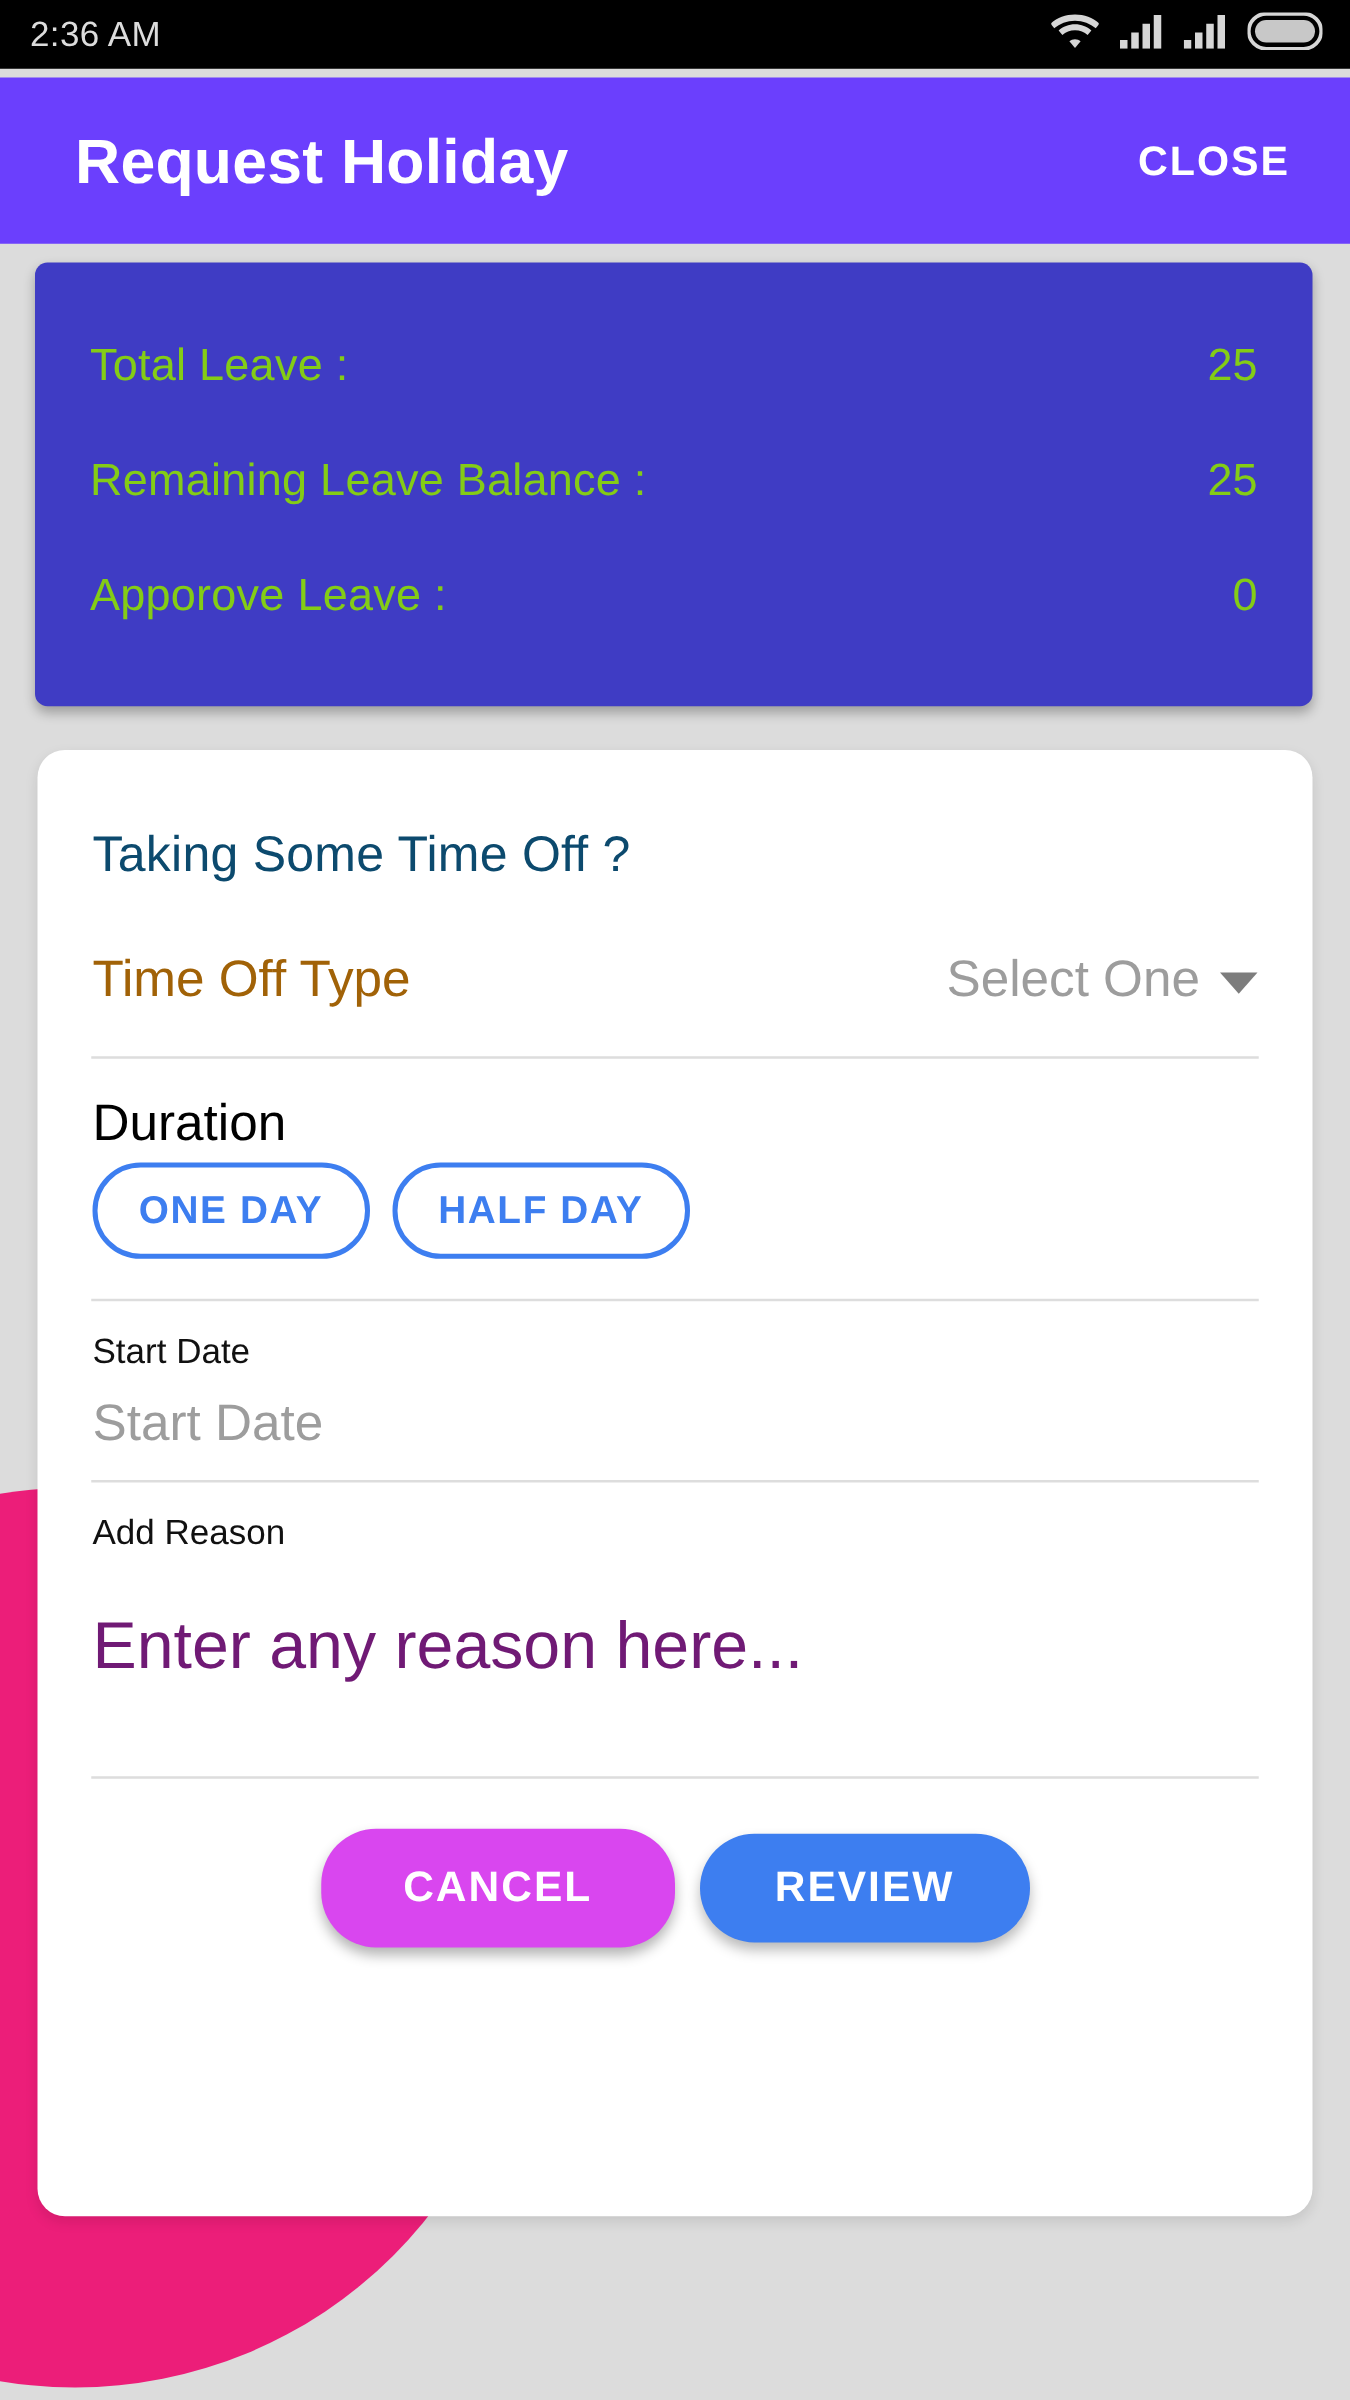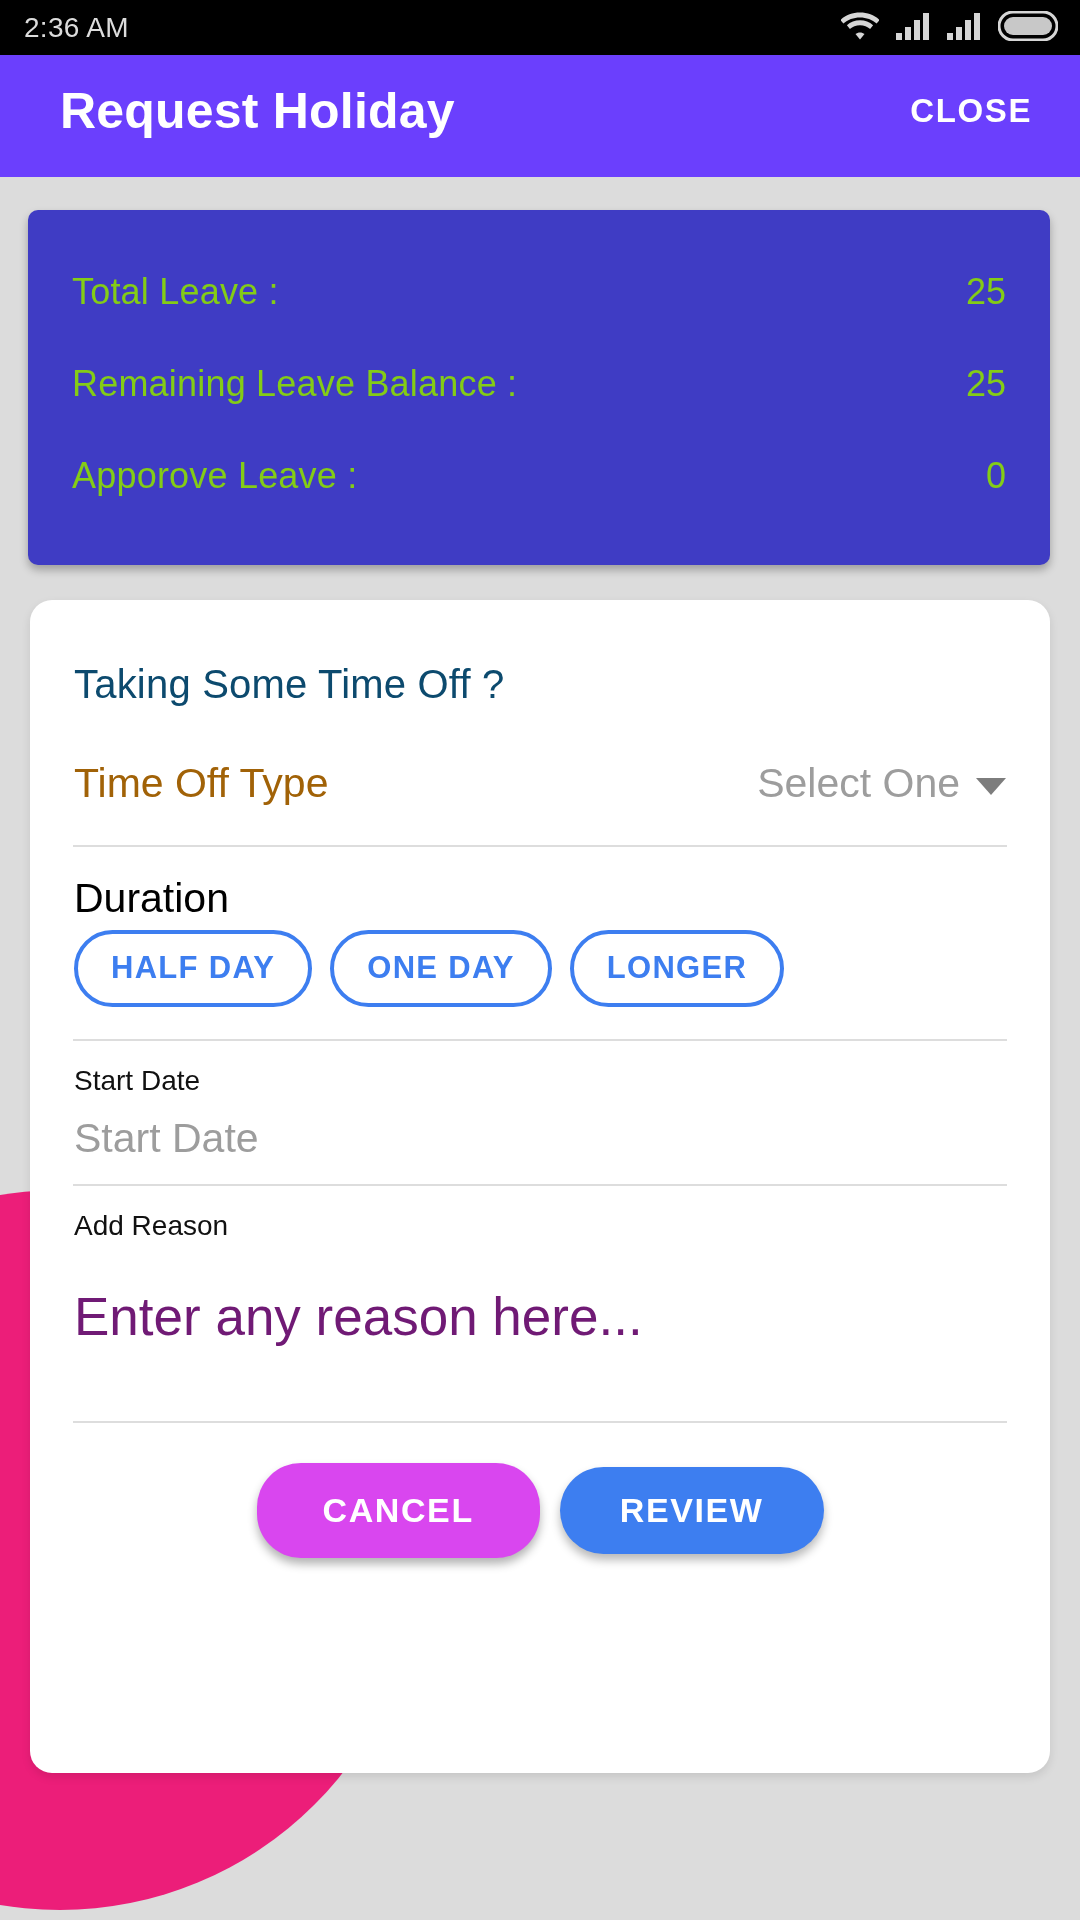--- a/index.html
+++ b/index.html
@@ -27,21 +27,21 @@
     background:#000; color:#d6d6d6;
     display:flex; align-items:center; justify-content:space-between;
     padding:0 22px 0 24px; z-index:40;
   }
   .clock { font-size:28px; letter-spacing:.3px; color:#dcdcdc; }
   .status-icons { display:flex; align-items:center; gap:17px; }
   .ico { display:block; }
 
   
   .appbar {
-    position:absolute; left:0; top:44px; width:1080px; height:133px;
+    position:absolute; left:0; top:62px; width:1080px; height:133px;
     background:#6b3ffd; z-index:30;
     display:flex; align-items:center; justify-content:space-between;
     padding:0 48px 0 60px;
   }
   .appbar-title { color:#fff; font-size:50px; font-weight:bold; letter-spacing:.2px; }
   .appbar-close { color:#fff; font-size:33px; font-weight:bold; letter-spacing:1.6px; }
 
   
   .leave-card {
     position:absolute; left:28px; top:210px; width:1022px; height:355px;
@@ -197,23 +197,22 @@
       <span class="type-value-wrap">
         <span class="type-value">Select One</span>
         <span class="caret"></span>
       </span>
     </div>
     <div class="divider"></div>
 
     <div class="duration-block">
       <div class="duration-label">Duration</div>
       <div class="chips">
+        <div class="chip">ONE DAY</div>
         <div class="chip">HALF DAY</div>
-        <div class="chip">ONE DAY</div>
-        <div class="chip">LONGER</div>
       </div>
     </div>
     <div class="divider"></div>
 
     <div class="field-block">
       <div class="field-label">Start Date</div>
       <div class="field-placeholder">Start Date</div>
     </div>
     <div class="divider"></div>
 

